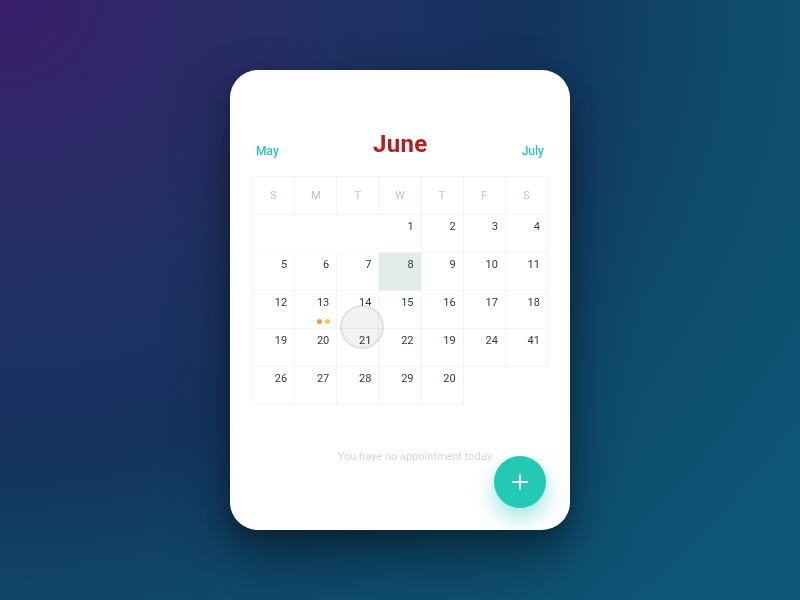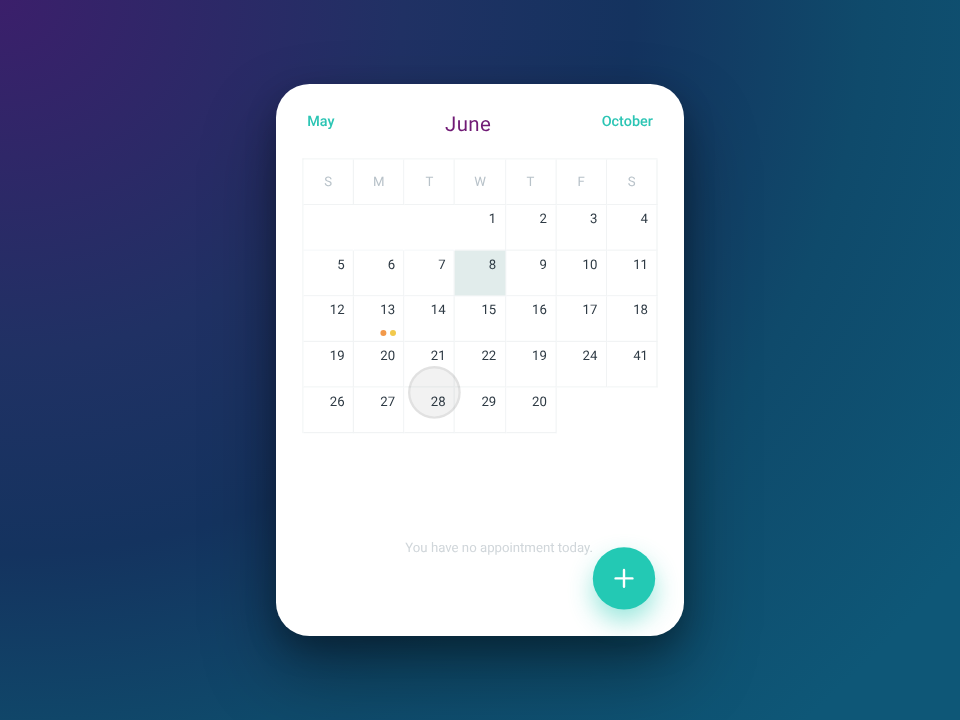--- a/index.html
+++ b/index.html
@@ -23,34 +23,35 @@
     width: 340px;
     height: 460px;
     background: #ffffff;
     border-radius: 28px;
     box-shadow: 0 30px 60px rgba(0,0,0,0.35), 0 10px 25px rgba(0,0,0,0.25);
     padding: 22px 22px 18px 22px;
     box-sizing: border-box;
   }
   .month-row {
     display: flex;
-    align-items: flex-start;
+    align-items: flex-end;
     justify-content: space-between;
     padding: 2px 4px 0 4px;
+    margin-top: 36px;
   }
   .month-side {
     color: #2bc5b4;
     font-size: 12px;
     font-weight: 500;
     cursor: pointer;
   }
   .month-current {
-    color: #701a75;
-    font-size: 17px;
-    font-weight: 400;
+    color: #b91c1c;
+    font-size: 24px;
+    font-weight: 700;
     cursor: default;
     letter-spacing: 0.3px;
   }
 
   .grid {
     margin-top: 18px;
     display: grid;
     grid-template-columns: repeat(7, 1fr);
     grid-auto-rows: 38px;
     border-top: 1px solid #f1f3f4;
@@ -145,21 +146,21 @@
 </style>
 </head>
 <body>
 
 <div class="bg">
   <div class="card">
 
     <div class="month-row">
       <span class="month-side">May</span>
       <span class="month-current">June</span>
-      <span class="month-side">October</span>
+      <span class="month-side">July</span>
     </div>
 
     <div class="grid" id="cal-grid">
         <div class="head">S</div>
         <div class="head">M</div>
         <div class="head">T</div>
         <div class="head">W</div>
         <div class="head">T</div>
         <div class="head">F</div>
         <div class="head">S</div>

